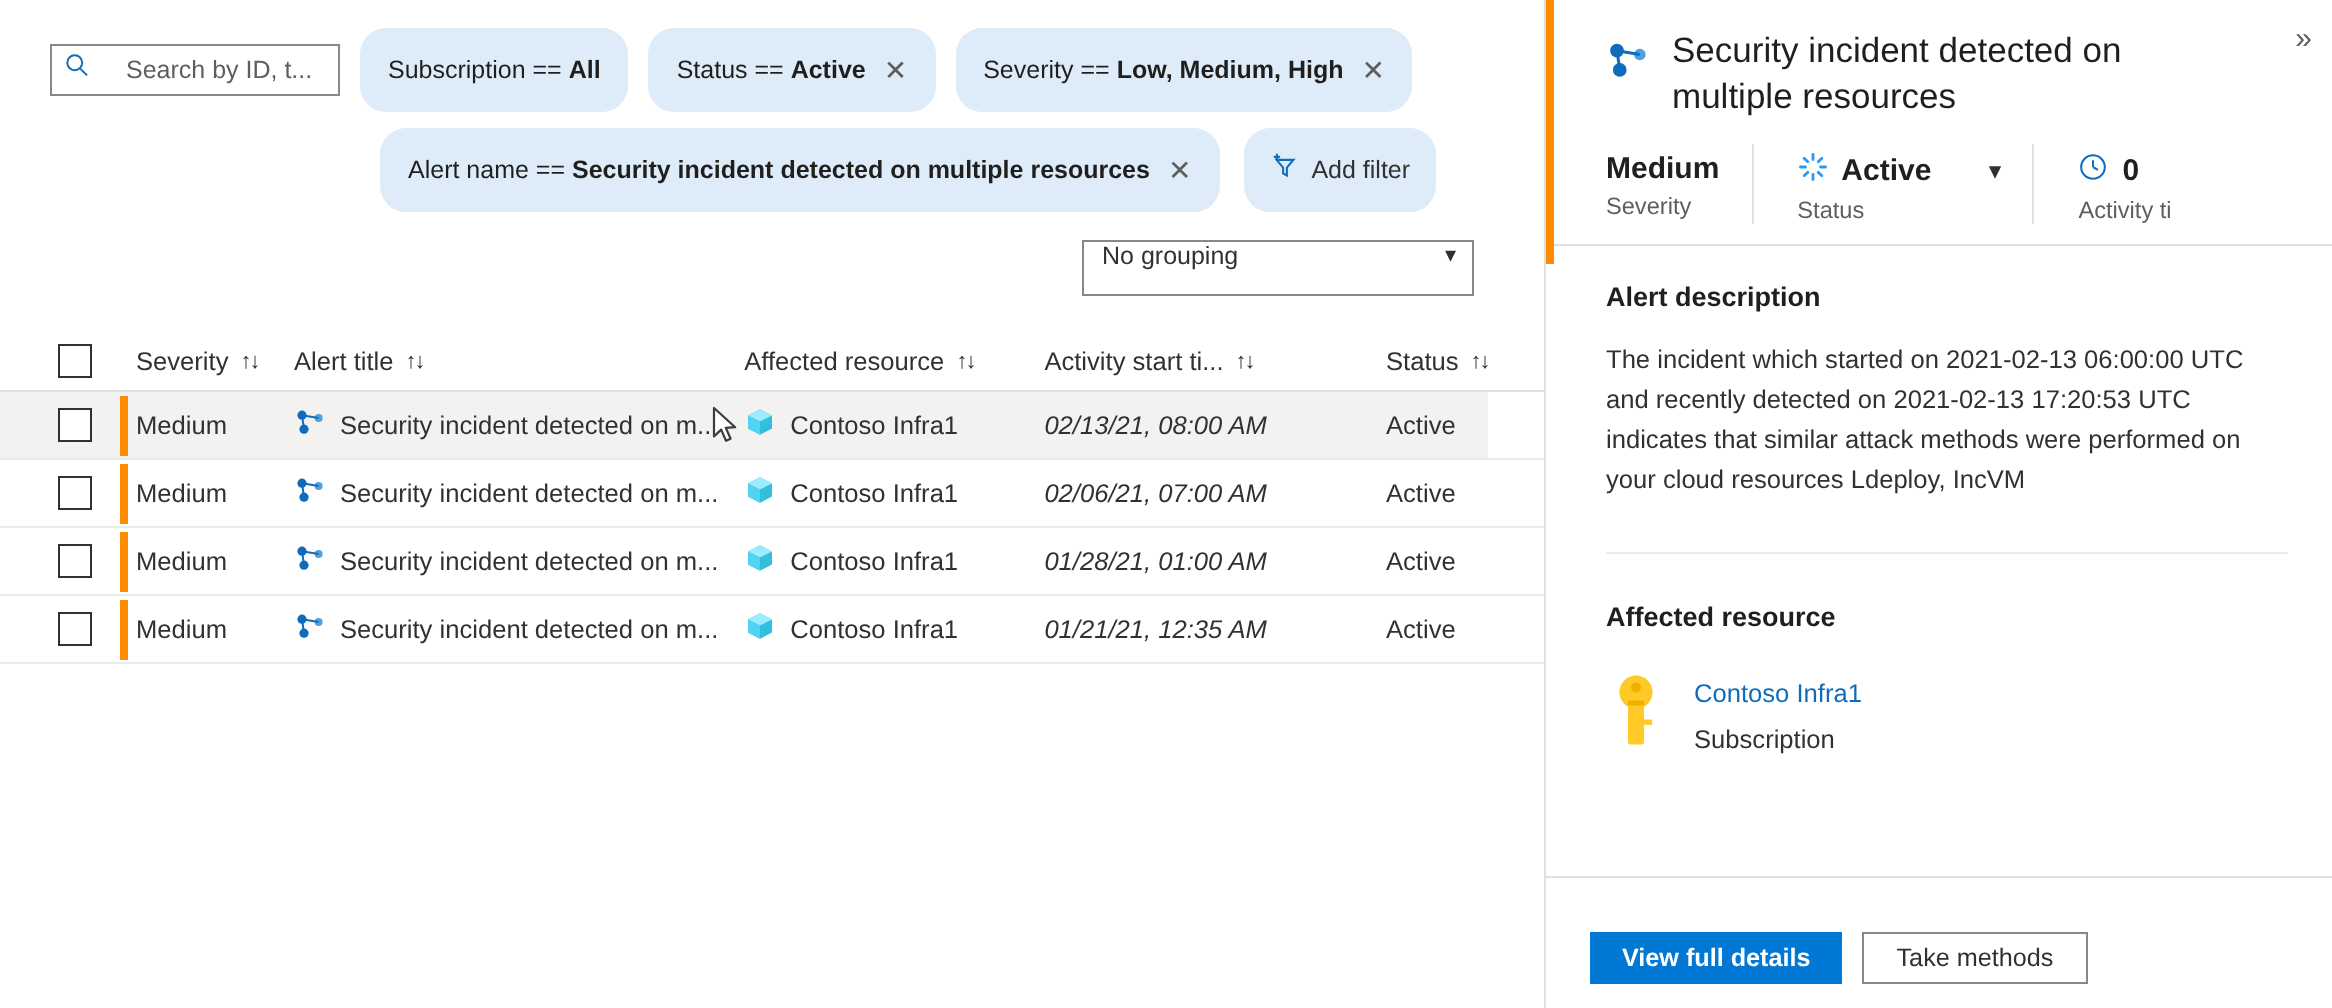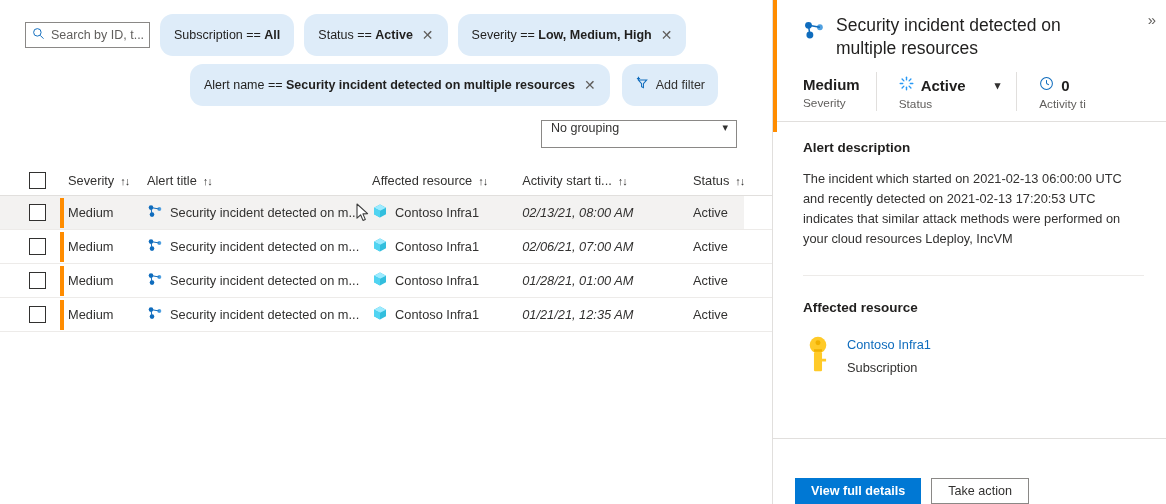--- a/index.html
+++ b/index.html
@@ -14,25 +14,25 @@
 
   
   .list-pane { width: 772px; height: 504px; position: relative; background:#fff; }
 
   .filter-bar { padding: 14px 0 0 0; position: relative; }
 
   .filter-row-1 { display: flex; align-items: center; gap: 10px; padding-left: 25px; }
   .filter-row-2 { display: flex; align-items: center; gap: 12px; padding-left: 190px; margin-top: 8px; }
 
   .search-box {
-    width: 125px; height: 26px;
+    width: 145px; height: 26px;
     border: 1px solid #8a8886;
     background: #fff;
     display: flex; align-items: center;
-    gap: 6px; padding: 0 6px;
+    gap: 18px; padding: 0 6px;
   }
   .search-box .ph { font-size: 12.5px; color: #605e5c; white-space: nowrap; }
   .mag { flex: 0 0 auto; }
 
   .chip {
     background: #deecf9;
     border-radius: 13px;
     height: 42px;
     display: flex; align-items: center;
     gap: 7px;
@@ -152,21 +152,21 @@
   .divider { height: 1px; background: #edebe9; margin: 26px 0 0 0; }
 
   .resrow { display: flex; align-items: center; gap: 14px; margin-top: 20px; }
   .res-text .link { font-size: 12.8px; color: #0f6cbd; cursor: pointer; }
   .res-text .sub2 { font-size: 12.8px; color: #323130; margin-top: 8px; }
 
   .d-foot {
     border-top: 1px solid #e1dfdd;
     padding: 14px 0 0 22px;
     height: 66px;
-    display: flex; align-items: flex-end; gap: 10px;
+    display: flex; align-items: center; gap: 10px;
   }
   .btn-primary {
     background: #0078d4; color: #fff;
     border: none; height: 26px; padding: 0 16px;
     font-size: 12.6px; font-weight: bold;
     font-family: "Liberation Sans", sans-serif;
     cursor: pointer;
   }
   .btn-secondary {
     background: #fff; color: #323130;
@@ -468,16 +468,16 @@
         </span>
         <div class="res-text">
           <div class="link">Contoso Infra1</div>
           <div class="sub2">Subscription</div>
         </div>
       </div>
     </div>
 
     <div class="d-foot">
       <button class="btn-primary">View full details</button>
-      <button class="btn-secondary">Take action</button>
+      <button class="btn-secondary">Take methods</button>
     </div>
   </div>
 </div>
 
 </body></html>

